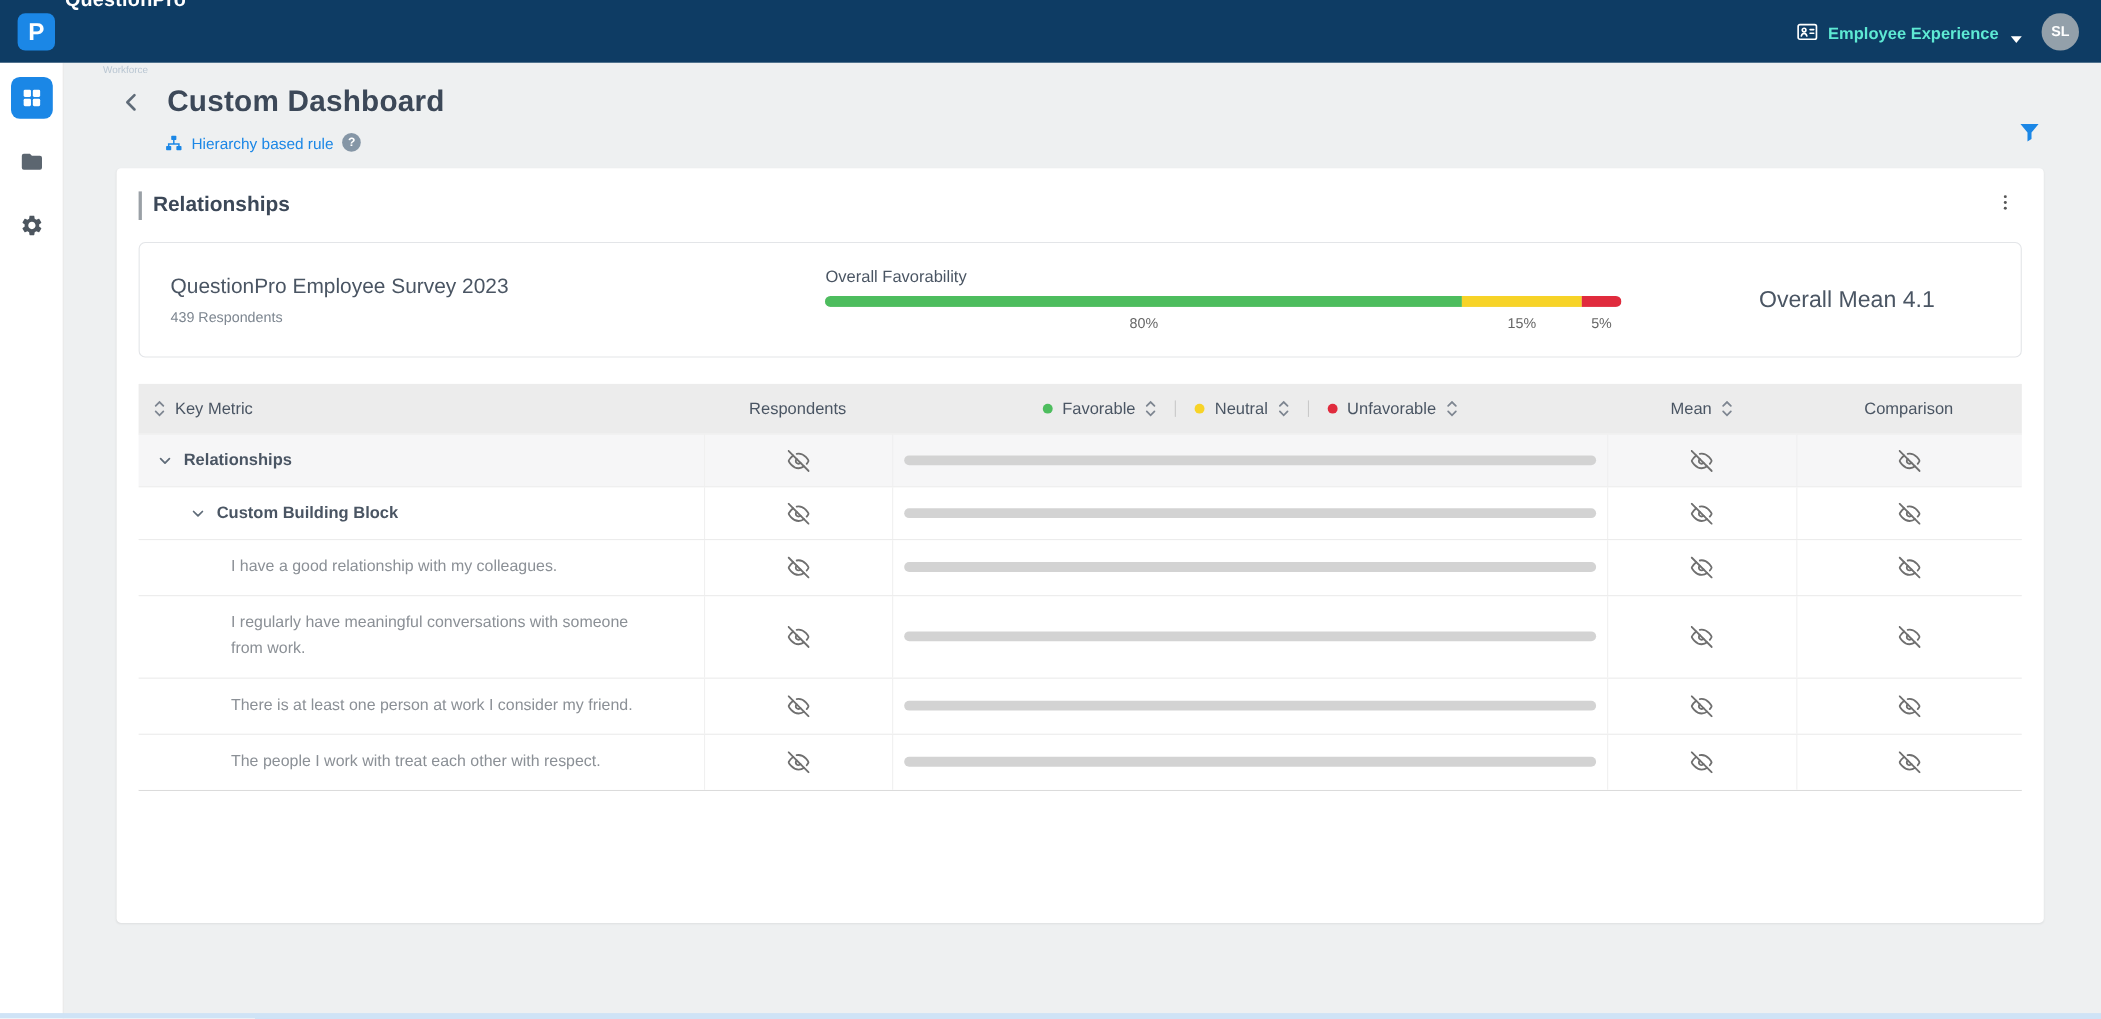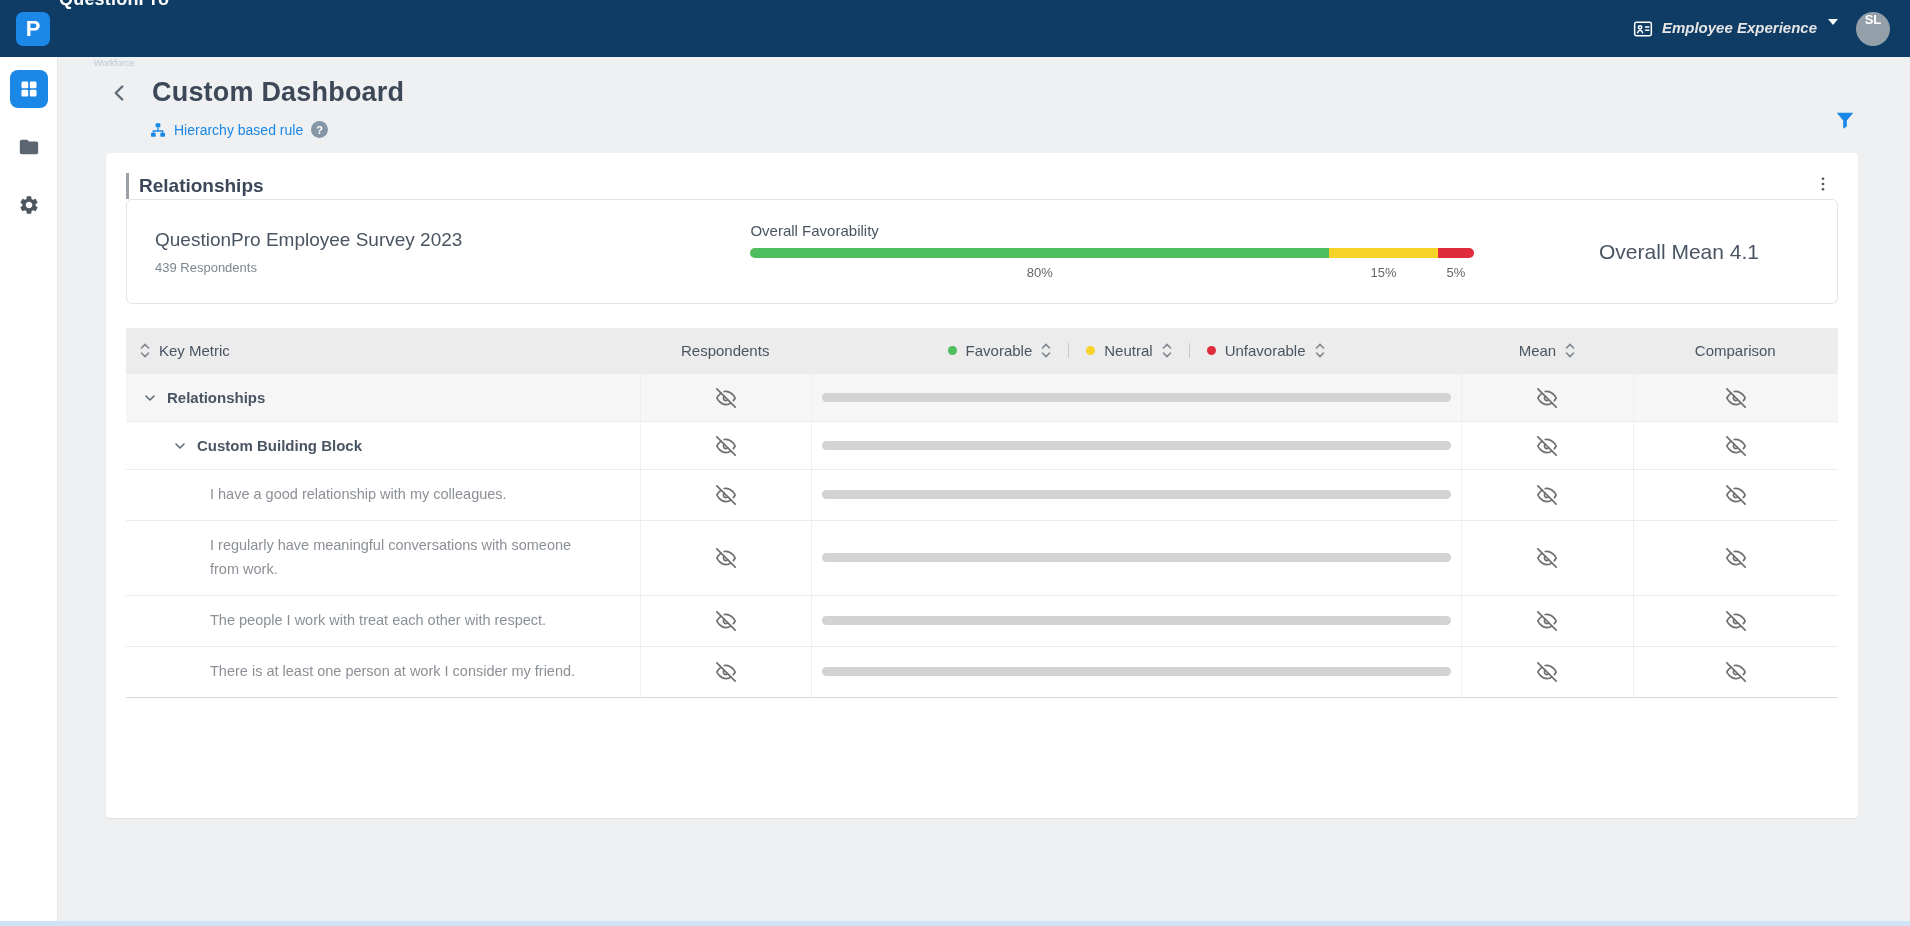--- a/index.html
+++ b/index.html
@@ -18,25 +18,25 @@
   }
   .brand { display:flex; align-items:center; gap:9px; }
   .logo-square {
     width:34px; height:34px; background:#1b87e6; border-radius:7px;
     color:#fff; font-weight:700; font-size:22px; display:flex; align-items:center; justify-content:center;
   }
   .brand-text { display:flex; flex-direction:column; line-height:1;gap:48px; }
   .brand-name { color:#fff; font-size:18px; font-weight:700; letter-spacing:.2px; }
   .brand-sub { color:#b9c6d2; font-size:9px; text-align:center; margin-top:3px; }
   .nav-right { display:flex; align-items:center; gap:18px; }
-  .workspace { display:flex; align-items:flex-start; gap:9px; color:#e5e5e5; font-weight:700; font-size:15px; cursor:pointer;font-style:italic; }
+  .workspace { display:flex; align-items:flex-end; gap:9px; color:#5eead4; font-weight:700; font-size:15px; cursor:pointer; }
   .caret { width:0; height:0; border-left:5px solid transparent; border-right:5px solid transparent; border-top:6px solid #fff; margin-left:2px; }
   .avatar {
     width:34px; height:34px; border-radius:50%; background:#93a0aa; color:#fff;
-    font-size:13px; font-weight:700; display:flex; align-items:flex-start; justify-content:center;
+    font-size:13px; font-weight:700; display:flex; align-items:center; justify-content:center;
   }
 
   
   .sidebar {
     position:absolute; top:57px; left:0; bottom:0; width:58px; background:#fff;
     display:flex; flex-direction:column; align-items:center; padding-top:13px; gap:20px;
     box-shadow: inset -1px 0 0 #e6e6e6; z-index:5;
   }
   .side-btn { width:38px; height:38px; border-radius:8px; display:flex; align-items:center; justify-content:center; cursor:pointer; }
   .side-btn.active { background:#1b87e6; }
@@ -61,21 +61,21 @@
     box-shadow:0 1px 2px rgba(0,0,0,.07);
   }
   .section-header { display:flex; align-items:center; justify-content:space-between; }
   .section-title-wrap { display:flex; align-items:center; gap:10px; }
   .section-accent { width:3px; height:26px; background:#9aa0a6; }
   .section-title { font-size:19px; font-weight:700; color:#3c4858; }
   .kebab-btn { cursor:pointer; padding:2px 6px; }
 
   
   .summary-box {
-    border:1px solid #e3e5e8; border-radius:6px; 
+    border:1px solid #e3e5e8; border-radius:6px; margin-top:20px;
     padding:22px 28px; display:flex; align-items:center;
   }
   .survey-info { flex:0 0 36%; }
   .survey-title { font-size:19px; color:#4a5563; }
   .survey-sub { font-size:13px; color:#7d8690; margin-top:9px; }
   .favorability { flex:1; padding-right:75px; }
   .fav-label { font-size:15px; color:#4a5563; margin-bottom:9px; }
   .bar { display:flex; height:10px; border-radius:6px; overflow:hidden; background:#e5e5e5; }
   .bar-seg { height:100%; }
   .bar-labels { position:relative; height:18px; margin-top:5px; font-size:13px; color:#666; }
@@ -393,20 +393,49 @@
     <div>
       <svg width="20" height="20" viewBox="0 0 24 24" fill="none" stroke="#6f6f6f" stroke-width="2" stroke-linecap="round" stroke-linejoin="round">
         <path d="M17.94 17.94A10.07 10.07 0 0 1 12 20c-7 0-11-8-11-8a18.45 18.45 0 0 1 5.06-5.94M9.9 4.24A9.12 9.12 0 0 1 12 4c7 0 11 8 11 8a18.5 18.5 0 0 1-2.16 3.19m-6.72-1.07a3 3 0 1 1-4.24-4.24"></path>
         <line x1="1" y1="1" x2="23" y2="23"></line>
       </svg>
     </div>
   </div>
           <div class="t-row level-2">
     <div class="cell-label">
 
+      <span class="row-label">There is at least one person at work I consider my friend.</span>
+    </div>
+    <div>
+      <svg width="20" height="20" viewBox="0 0 24 24" fill="none" stroke="#6f6f6f" stroke-width="2" stroke-linecap="round" stroke-linejoin="round">
+        <path d="M17.94 17.94A10.07 10.07 0 0 1 12 20c-7 0-11-8-11-8a18.45 18.45 0 0 1 5.06-5.94M9.9 4.24A9.12 9.12 0 0 1 12 4c7 0 11 8 11 8a18.5 18.5 0 0 1-2.16 3.19m-6.72-1.07a3 3 0 1 1-4.24-4.24"></path>
+        <line x1="1" y1="1" x2="23" y2="23"></line>
+      </svg>
+    </div>
+    <div>
+      <div class="cell-bar">
+                <div class="gray-bar"></div>
+              </div>
+    </div>
+    <div>
+      <svg width="20" height="20" viewBox="0 0 24 24" fill="none" stroke="#6f6f6f" stroke-width="2" stroke-linecap="round" stroke-linejoin="round">
+        <path d="M17.94 17.94A10.07 10.07 0 0 1 12 20c-7 0-11-8-11-8a18.45 18.45 0 0 1 5.06-5.94M9.9 4.24A9.12 9.12 0 0 1 12 4c7 0 11 8 11 8a18.5 18.5 0 0 1-2.16 3.19m-6.72-1.07a3 3 0 1 1-4.24-4.24"></path>
+        <line x1="1" y1="1" x2="23" y2="23"></line>
+      </svg>
+    </div>
+    <div>
+      <svg width="20" height="20" viewBox="0 0 24 24" fill="none" stroke="#6f6f6f" stroke-width="2" stroke-linecap="round" stroke-linejoin="round">
+        <path d="M17.94 17.94A10.07 10.07 0 0 1 12 20c-7 0-11-8-11-8a18.45 18.45 0 0 1 5.06-5.94M9.9 4.24A9.12 9.12 0 0 1 12 4c7 0 11 8 11 8a18.5 18.5 0 0 1-2.16 3.19m-6.72-1.07a3 3 0 1 1-4.24-4.24"></path>
+        <line x1="1" y1="1" x2="23" y2="23"></line>
+      </svg>
+    </div>
+  </div>
+          <div class="t-row level-2">
+    <div class="cell-label">
+
       <span class="row-label">The people I work with treat each other with respect.</span>
     </div>
     <div>
       <svg width="20" height="20" viewBox="0 0 24 24" fill="none" stroke="#6f6f6f" stroke-width="2" stroke-linecap="round" stroke-linejoin="round">
         <path d="M17.94 17.94A10.07 10.07 0 0 1 12 20c-7 0-11-8-11-8a18.45 18.45 0 0 1 5.06-5.94M9.9 4.24A9.12 9.12 0 0 1 12 4c7 0 11 8 11 8a18.5 18.5 0 0 1-2.16 3.19m-6.72-1.07a3 3 0 1 1-4.24-4.24"></path>
         <line x1="1" y1="1" x2="23" y2="23"></line>
       </svg>
     </div>
     <div>
       <div class="cell-bar">
@@ -419,48 +448,19 @@
         <line x1="1" y1="1" x2="23" y2="23"></line>
       </svg>
     </div>
     <div>
       <svg width="20" height="20" viewBox="0 0 24 24" fill="none" stroke="#6f6f6f" stroke-width="2" stroke-linecap="round" stroke-linejoin="round">
         <path d="M17.94 17.94A10.07 10.07 0 0 1 12 20c-7 0-11-8-11-8a18.45 18.45 0 0 1 5.06-5.94M9.9 4.24A9.12 9.12 0 0 1 12 4c7 0 11 8 11 8a18.5 18.5 0 0 1-2.16 3.19m-6.72-1.07a3 3 0 1 1-4.24-4.24"></path>
         <line x1="1" y1="1" x2="23" y2="23"></line>
       </svg>
     </div>
   </div>
-          <div class="t-row level-2">
-    <div class="cell-label">
-
-      <span class="row-label">There is at least one person at work I consider my friend.</span>
-    </div>
-    <div>
-      <svg width="20" height="20" viewBox="0 0 24 24" fill="none" stroke="#6f6f6f" stroke-width="2" stroke-linecap="round" stroke-linejoin="round">
-        <path d="M17.94 17.94A10.07 10.07 0 0 1 12 20c-7 0-11-8-11-8a18.45 18.45 0 0 1 5.06-5.94M9.9 4.24A9.12 9.12 0 0 1 12 4c7 0 11 8 11 8a18.5 18.5 0 0 1-2.16 3.19m-6.72-1.07a3 3 0 1 1-4.24-4.24"></path>
-        <line x1="1" y1="1" x2="23" y2="23"></line>
-      </svg>
-    </div>
-    <div>
-      <div class="cell-bar">
-                <div class="gray-bar"></div>
-              </div>
-    </div>
-    <div>
-      <svg width="20" height="20" viewBox="0 0 24 24" fill="none" stroke="#6f6f6f" stroke-width="2" stroke-linecap="round" stroke-linejoin="round">
-        <path d="M17.94 17.94A10.07 10.07 0 0 1 12 20c-7 0-11-8-11-8a18.45 18.45 0 0 1 5.06-5.94M9.9 4.24A9.12 9.12 0 0 1 12 4c7 0 11 8 11 8a18.5 18.5 0 0 1-2.16 3.19m-6.72-1.07a3 3 0 1 1-4.24-4.24"></path>
-        <line x1="1" y1="1" x2="23" y2="23"></line>
-      </svg>
-    </div>
-    <div>
-      <svg width="20" height="20" viewBox="0 0 24 24" fill="none" stroke="#6f6f6f" stroke-width="2" stroke-linecap="round" stroke-linejoin="round">
-        <path d="M17.94 17.94A10.07 10.07 0 0 1 12 20c-7 0-11-8-11-8a18.45 18.45 0 0 1 5.06-5.94M9.9 4.24A9.12 9.12 0 0 1 12 4c7 0 11 8 11 8a18.5 18.5 0 0 1-2.16 3.19m-6.72-1.07a3 3 0 1 1-4.24-4.24"></path>
-        <line x1="1" y1="1" x2="23" y2="23"></line>
-      </svg>
-    </div>
-  </div>
         </div>
     </div>
 
   </div>
 </main>
 
 <div class="bottom-strip"></div>
 
 </body></html>

